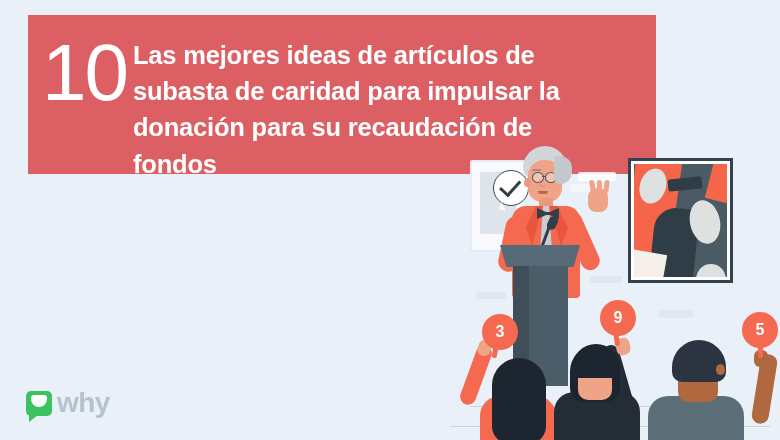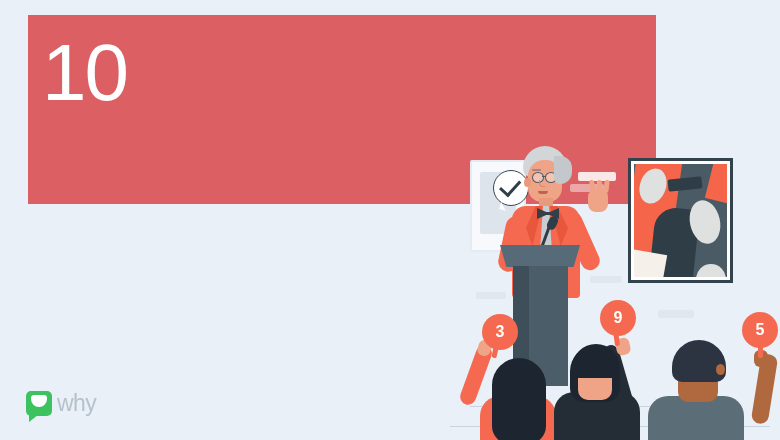--- a/index.html
+++ b/index.html
@@ -15,21 +15,21 @@
     background: #e9f0f8;
     font-family: "Liberation Sans", sans-serif;
   }
 
   
   .banner {
     position: absolute;
     left: 28px;
     top: 15px;
     width: 628px;
-    height: 189px;
+    height: 159px;
     background: #dc6063;
   }
   .banner-inner {
     position: absolute;
     left: 0; top: 0;
     width: 100%; height: 100%;
     display: flex;
     align-items: flex-start;
   }
   .big-number {
@@ -344,40 +344,41 @@
   .logo-smile:before {
     content: "";
     position: absolute;
     left: 0; top: -3px;
     width: 16px; height: 3px;
     background: #ffffff;
     border-radius: 3px 3px 0 0;
   }
   .logo-why {
     color: #b6c2cb;
-    font-size: 23px;
-    font-weight: normal;
+    font-size: 28px;
+    font-weight: bold;
     letter-spacing: -0.6px;
   }
   .logo-donate {
     color: #3cc35f;
     font-size: 23px;
     font-weight: bold;
     font-style: italic;
     letter-spacing: -0.6px;
   }
 </style>
 </head>
 <body>
 
 <div id="canvas">
 
   <div class="banner">
     <div class="banner-inner">
       <div class="big-number">10</div>
+      <div class="headline">Las mejores ideas de artículos de subasta de caridad para impulsar la donación para su recaudación de fondos</div>
     </div>
   </div>
 
   <div class="illustration">
 
     <div class="bg-block onred" style="left:138px; top:22px;  width:38px; height:9px;"></div>
     <div class="bg-block onred2" style="left:130px; top:34px;  width:34px; height:8px;"></div>
     <div class="bg-block" style="left:150px; top:126px; width:32px; height:7px;"></div>
     <div class="bg-block" style="left:36px;  top:142px; width:30px; height:7px;"></div>
     <div class="bg-block" style="left:218px; top:160px; width:36px; height:8px;"></div>

